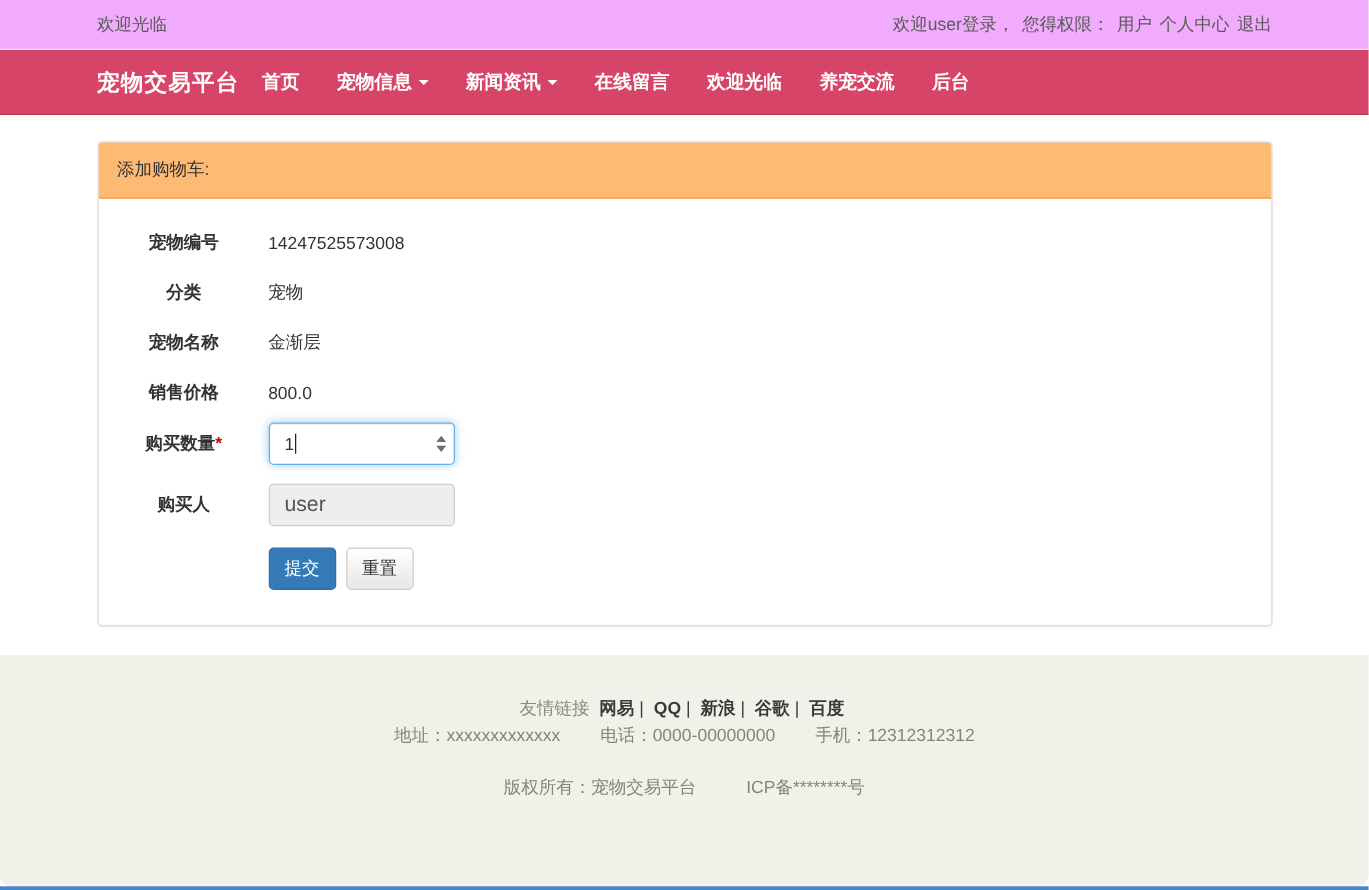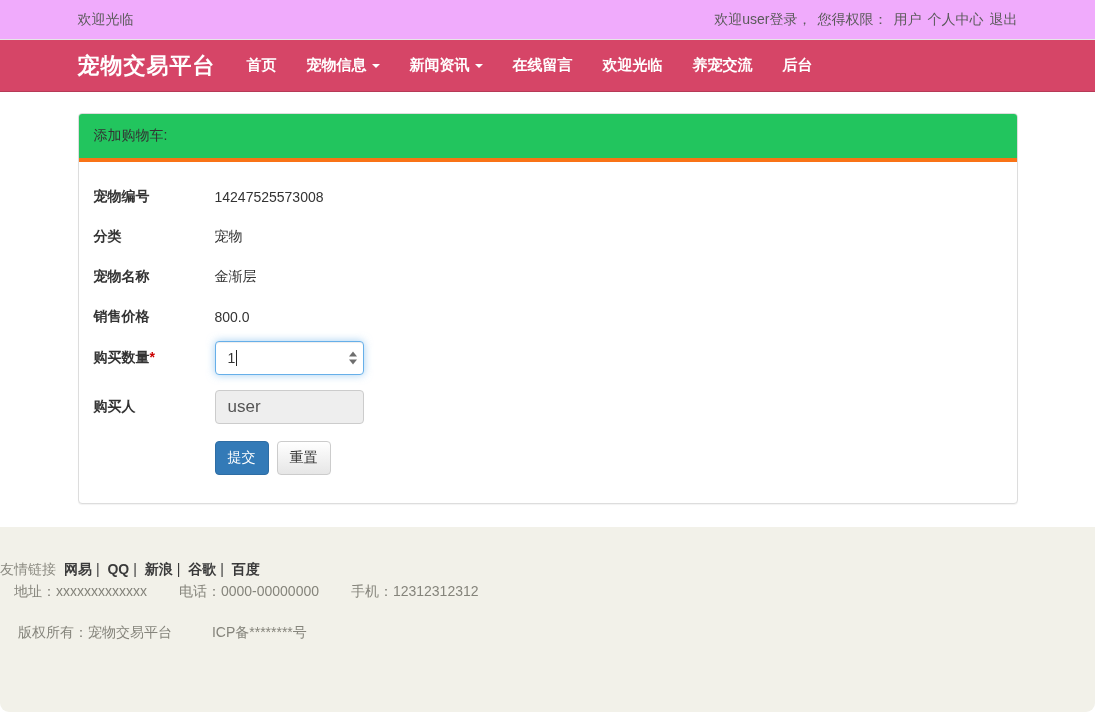--- a/index.html
+++ b/index.html
@@ -33,24 +33,24 @@
 
   
   .navbar {
     height: 52px;
     background: #d64567;
     border-bottom: 1px solid rgba(0,0,0,0.15);
   }
   .navbar .container { height: 100%; display: flex; align-items: center; }
   .navbar-brand {
     color: #fff;
-    font-size: 22px;
+    font-size: 18px;
     font-weight: bold;
     text-decoration: none;
-    margin-right: 16px;
+    margin-right: 3px;
     letter-spacing: 1px;
   }
   .nav { list-style: none; display: flex; height: 100%; }
   .nav li { height: 100%; }
   .nav a {
     display: flex;
     align-items: center;
     height: 100%;
     padding: 0 15px;
     color: #fff;
@@ -70,34 +70,34 @@
   
   .main { background: #fff; }
   .panel {
     margin-top: 21px;
     border: 1px solid #ddd;
     border-radius: 4px;
     box-shadow: 0 1px 1px rgba(0,0,0,0.05);
     background: #fff;
   }
   .panel-heading {
-    background: #22c55e;
-    border-bottom: 4px solid #f97316;
+    background: #fdba74;
+    border-bottom: 1px solid #f97316;
     border-radius: 3px 3px 0 0;
     padding: 13px 15px;
     color: #333;
   }
   .panel-body { padding: 15px 15px 28px 15px; }
 
   .form-row { display: flex; align-items: center; }
   .form-row.static-row { padding: 11px 0; }
   .form-row.input-row { margin: 4px 0 15px 0; }
   .form-label {
     width: 107px;
-    text-align: left;
+    text-align: center;
     font-weight: bold;
     color: #333;
     flex-shrink: 0;
   }
   .form-value { margin-left: 14px; color: #333; }
   .required-star { color: #cc0000; font-weight: bold; }
 
   .input-wrap { position: relative; margin-left: 14px; }
   .text-input {
     width: 149px;
@@ -179,20 +179,21 @@
     color: #333;
   }
 
   
   .footer {
     margin-top: 23px;
     background: #f2f1e9;
     border-radius: 0 0 9px 9px;
     padding: 31px 0 0 0;
     height: 185px;
+    text-align: center;
     color: #85847b;
   }
   .footer-links { line-height: 22px; color: #8c8b82; }
   .footer-links a {
     color: #3a3a3a;
     font-weight: bold;
     text-decoration: none;
     margin: 0 4px;
   }
   .footer-links .sep { color: #3a3a3a; }

